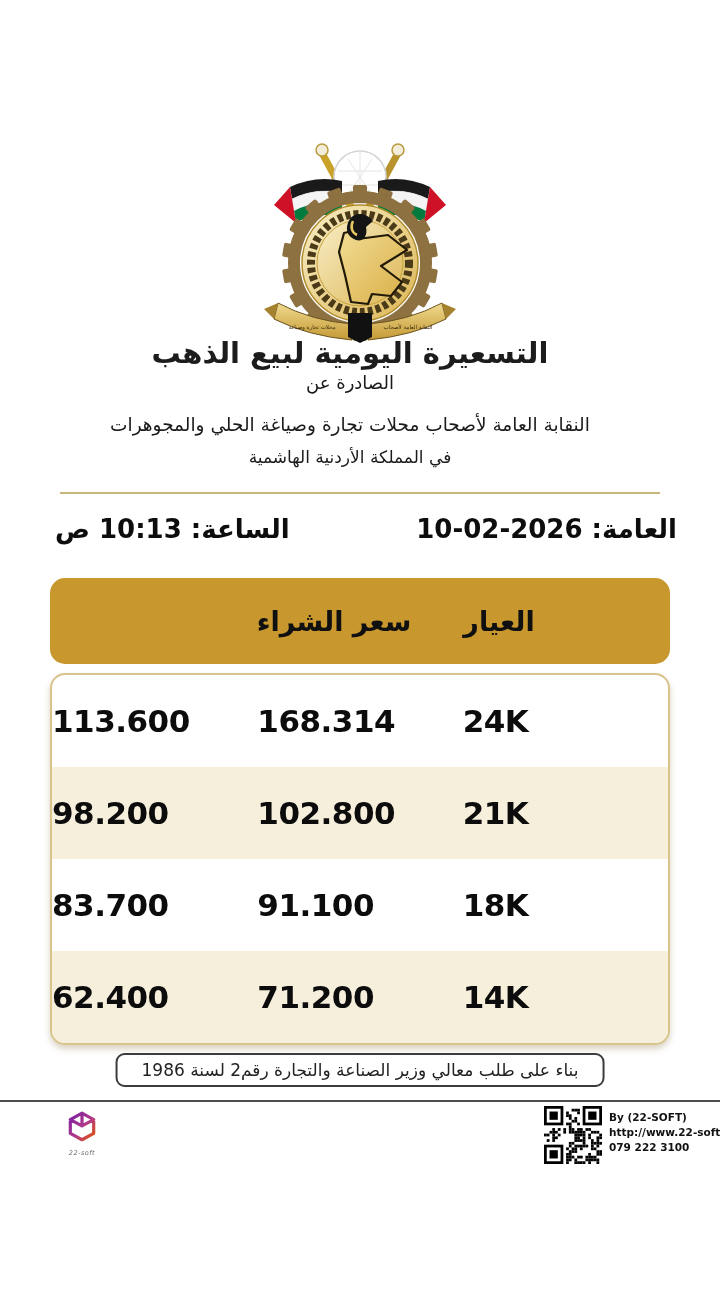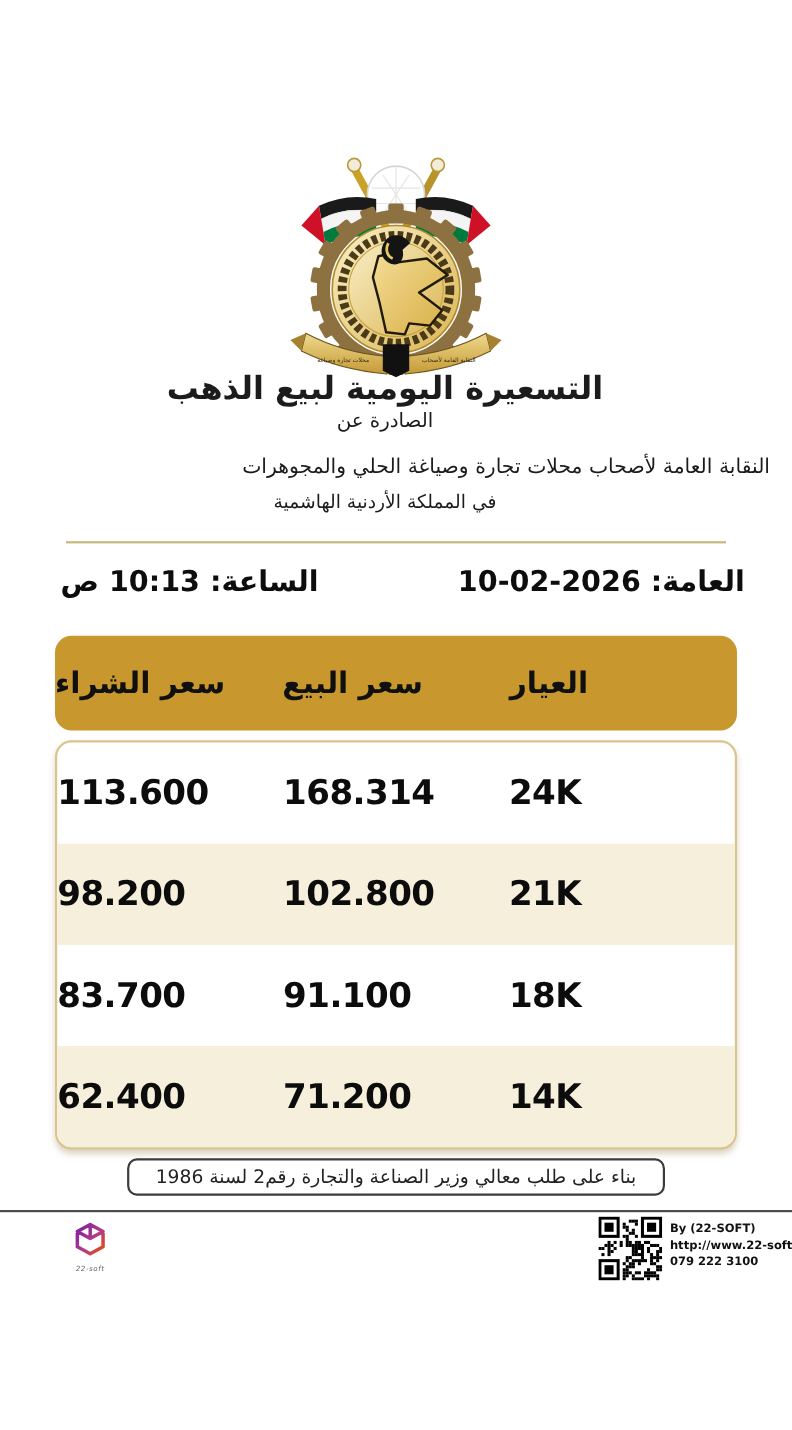--- a/index.html
+++ b/index.html
@@ -9,21 +9,21 @@
   }
   .abs{position:absolute;}
   .centered{left:0;width:700px;text-align:center;}
 
   
   .emblem{top:133px;left:50%;transform:translateX(-50%);width:200px;height:210px;}
 
   
   .main-title{top:336px;font-size:29px;font-weight:bold;color:#1c1c1c;direction:rtl;}
   .issued-by{top:372px;font-size:18px;direction:rtl;}
-  .org-name{top:414px;font-size:18.5px;direction:rtl;white-space:nowrap;text-align:right;}
+  .org-name{top:414px;font-size:18.5px;direction:rtl;white-space:nowrap;}
   .country{top:447px;font-size:17px;direction:rtl;}
 
   .gold-divider{top:492px;left:60px;width:600px;height:2px;background:#c8b67a;}
 
   
   .dt-row{top:514px;left:55px;width:622px;display:flex;direction:rtl;
           justify-content:space-between;font-size:26px;font-weight:bold;color:#0d0d0d;}
   .dt-item .num{direction:ltr;unicode-bidi:isolate;}
 
   
@@ -162,21 +162,20 @@
   </div>
   <div class="dt-item">
     <span>الساعة:</span>
     <span>10:13 ص</span>
   </div>
 </div>
 
 <div class="abs price-table">
   <div class="thead">
     <div class="col">العيار</div>
-    <div class="col">سعر البيع</div>
     <div class="col">سعر الشراء</div>
   </div>
   <div class="tbody">
     <div class="prow">
       <div class="col">24K</div>
       <div class="col">168.314</div>
       <div class="col">113.600</div>
     </div>
     <div class="prow alt">
       <div class="col">21K</div>

